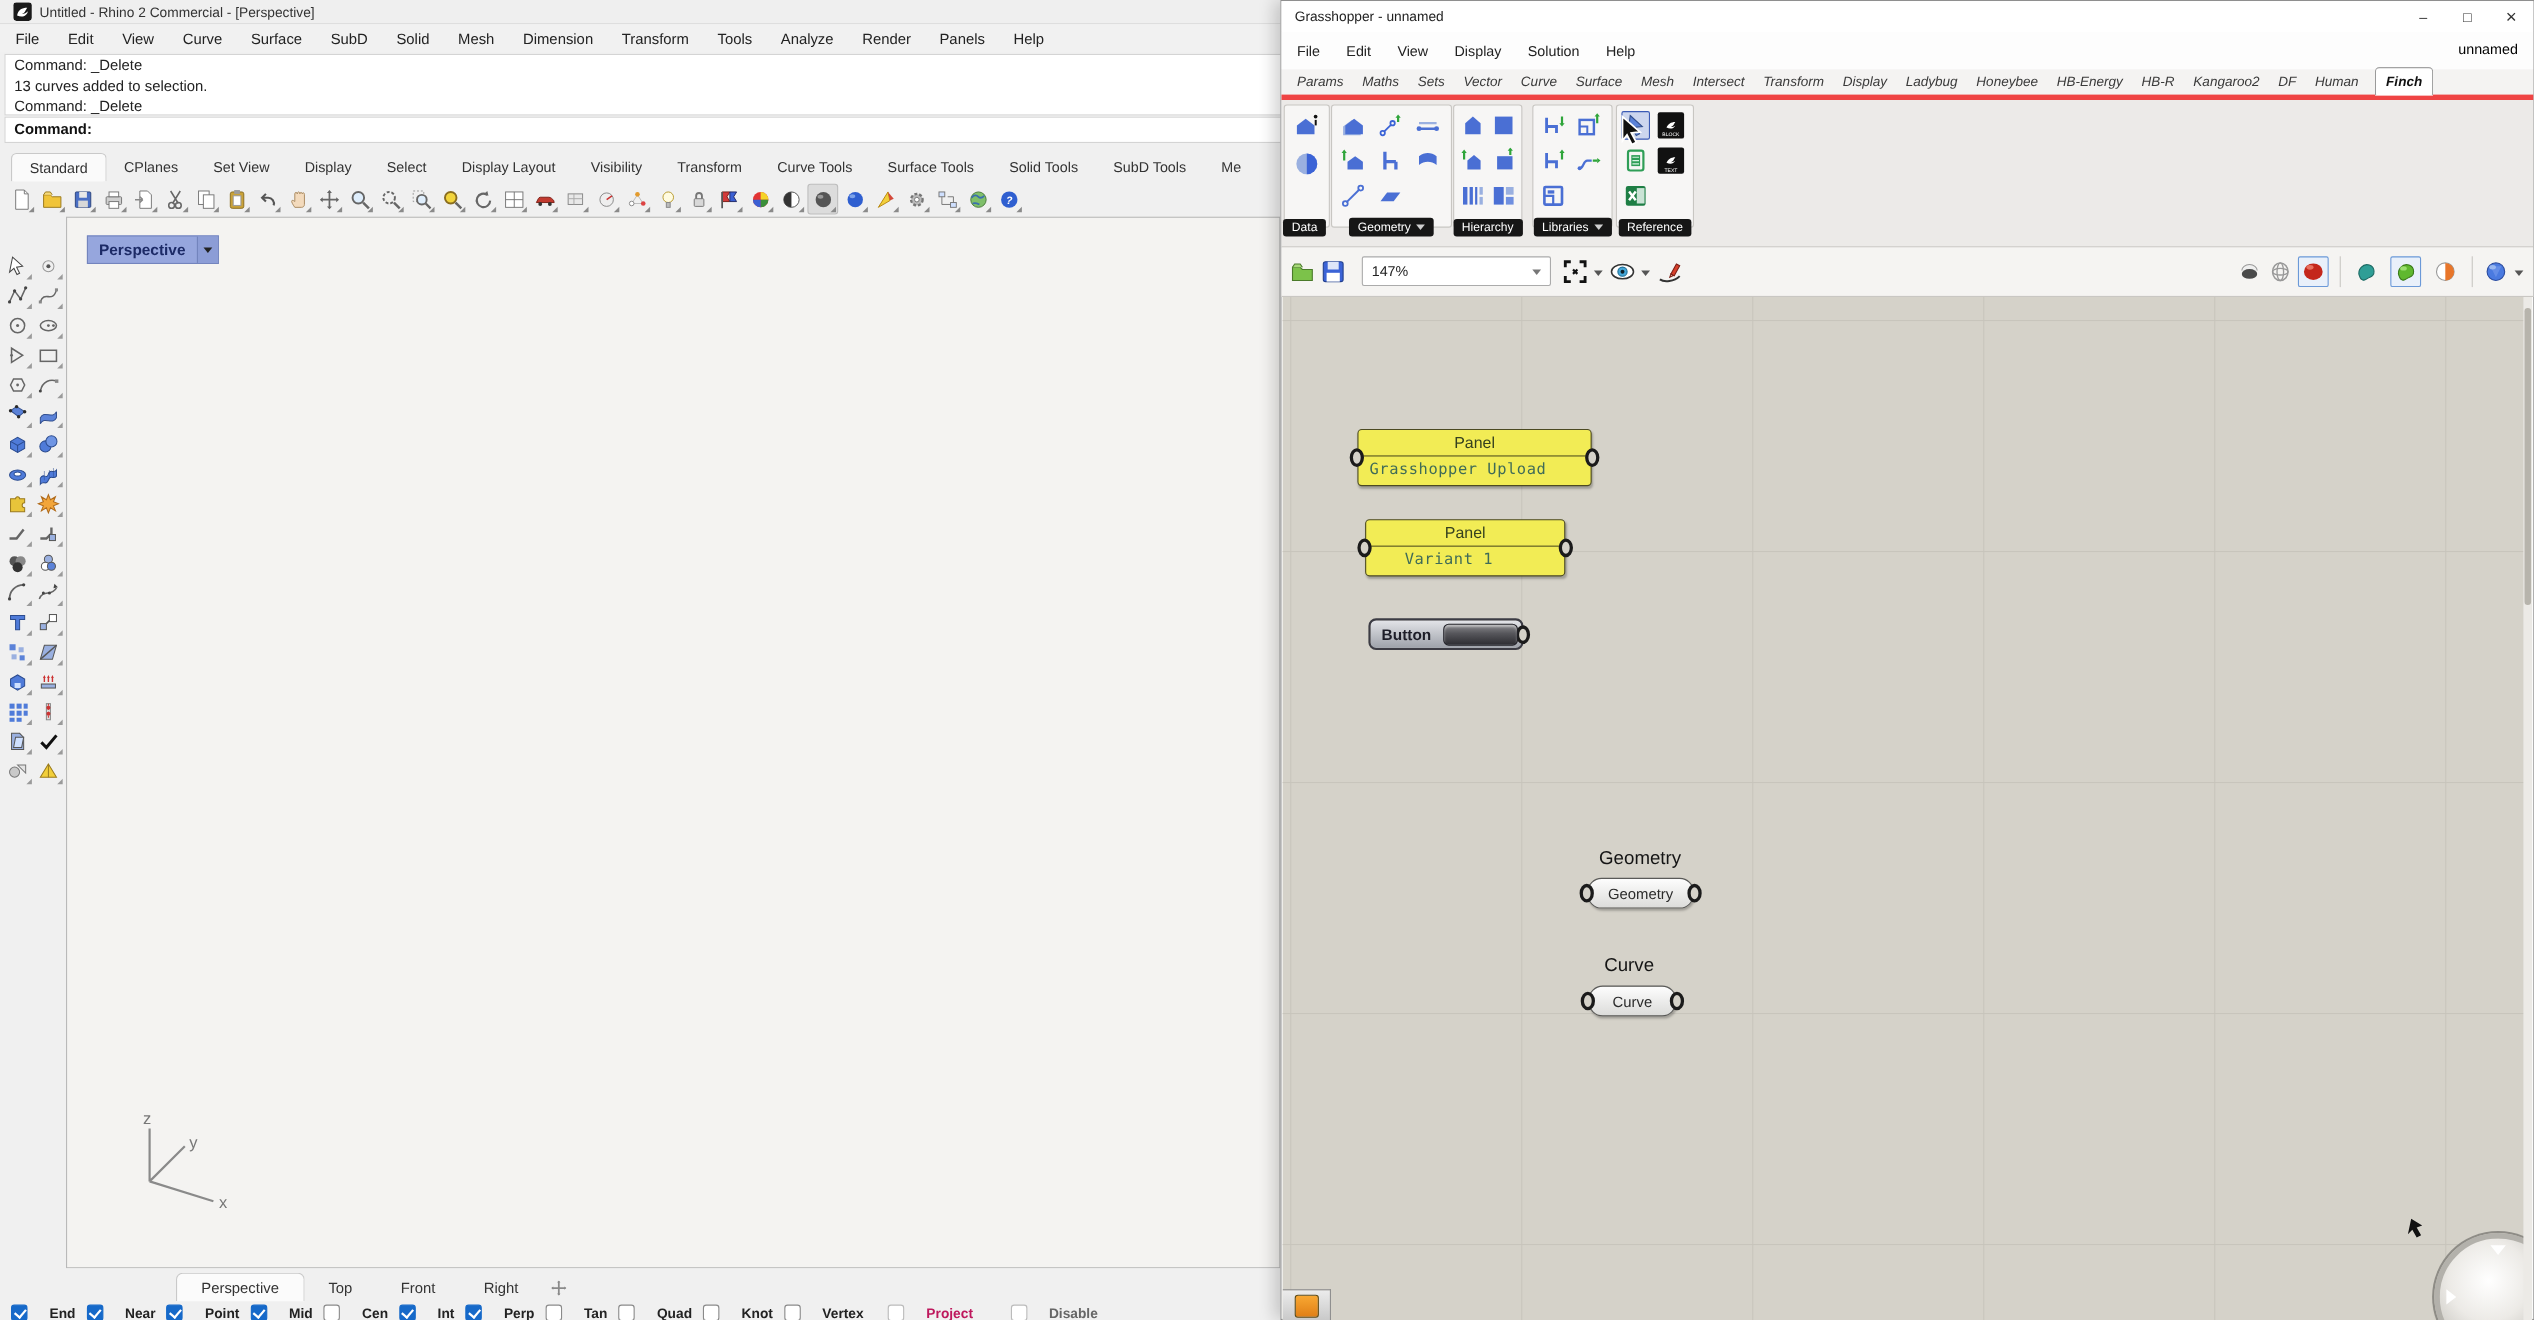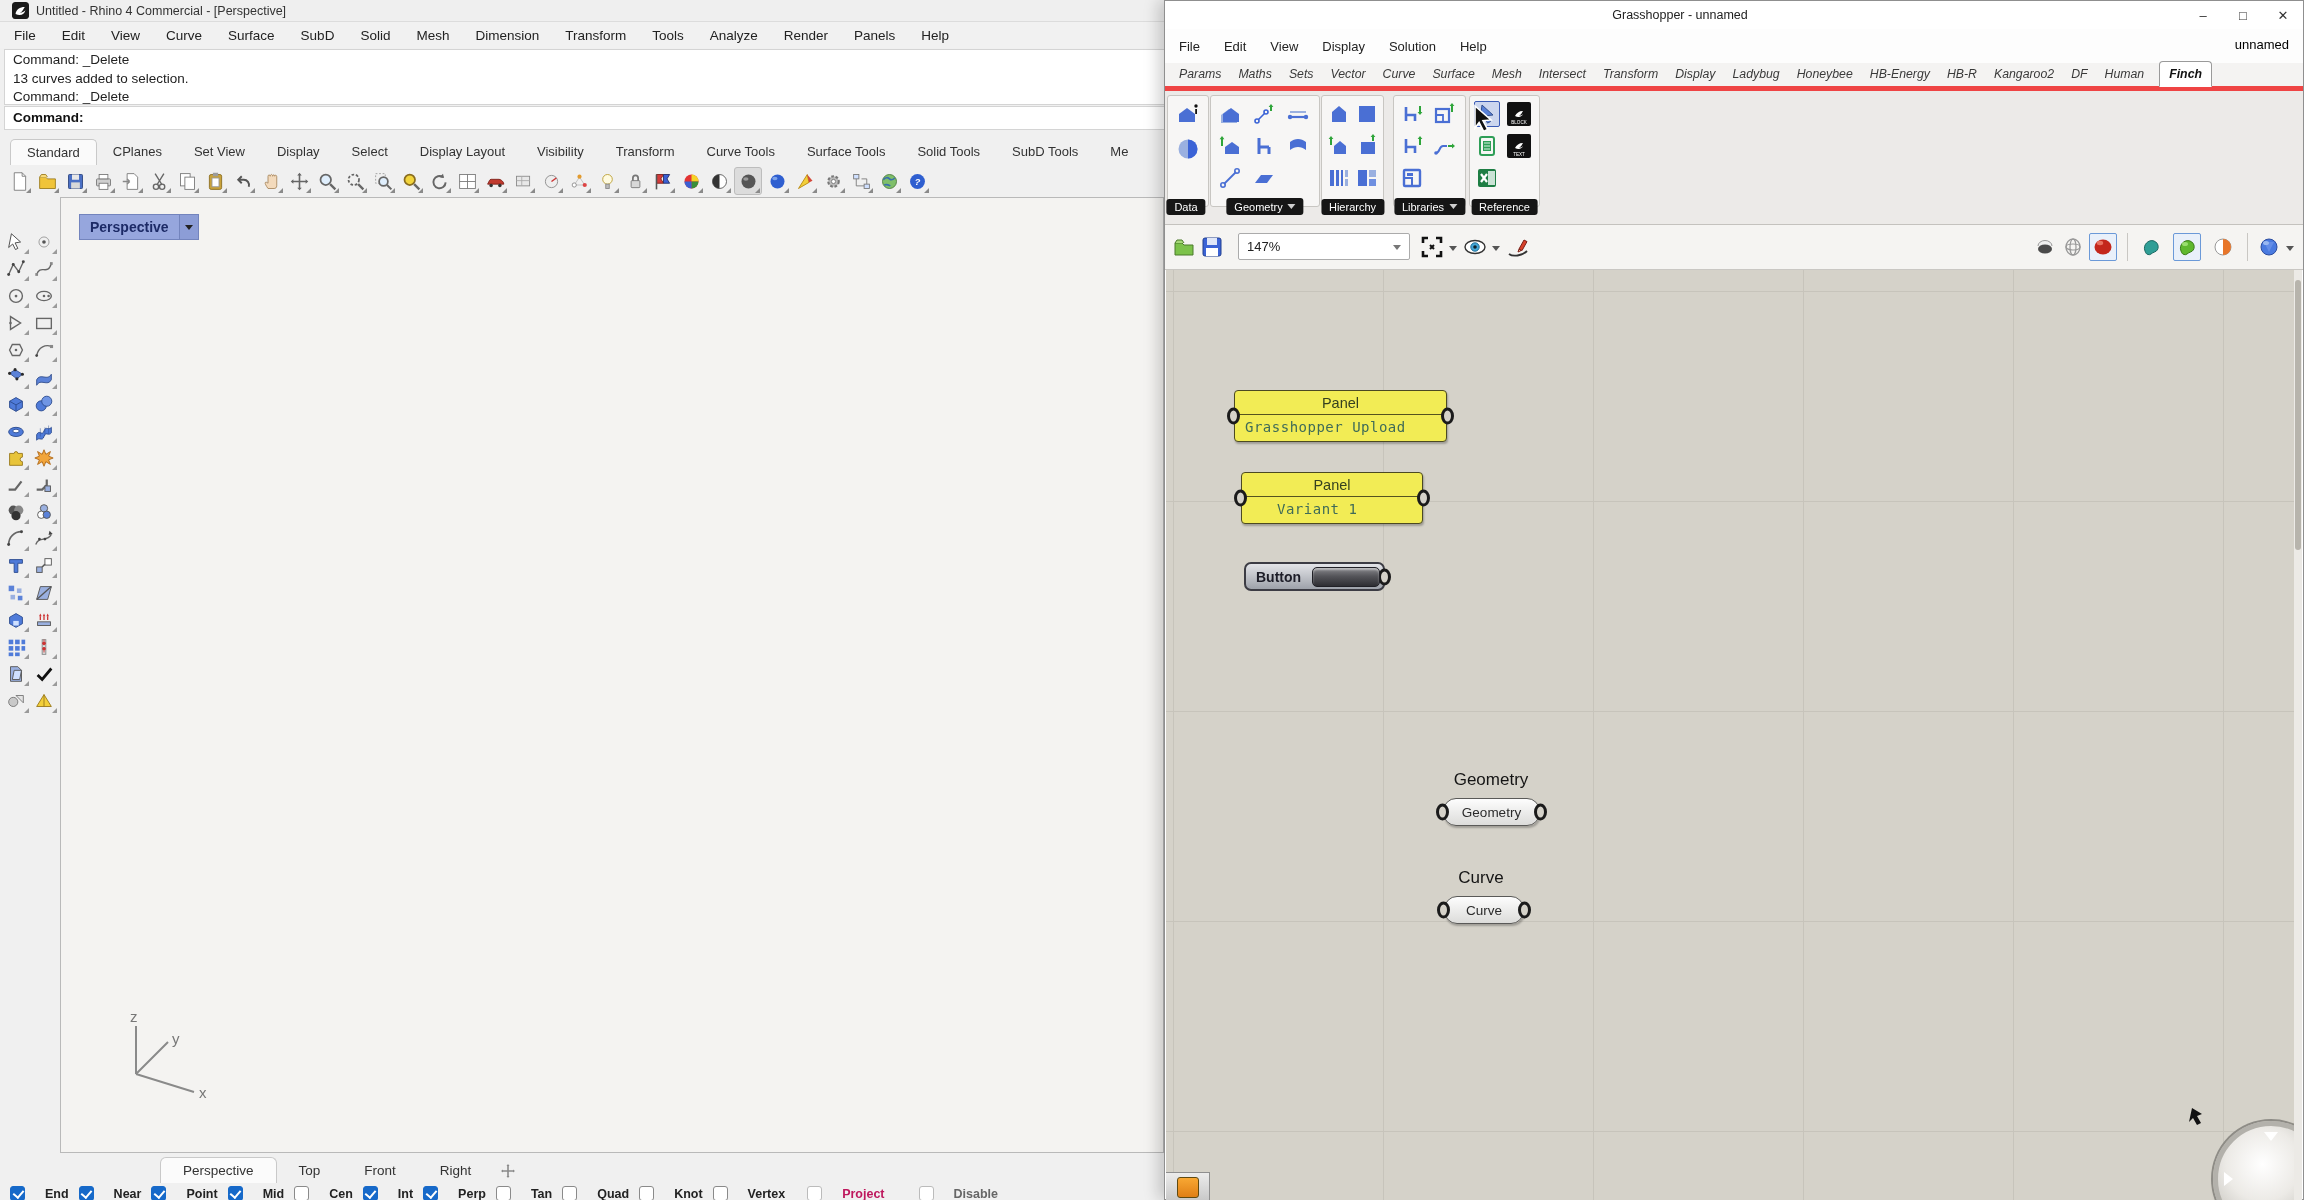--- a/index.html
+++ b/index.html
@@ -37,21 +37,21 @@
   .vt.active{background:#fbfbfb;border:1px solid #c9c9c9;border-bottom:none;border-radius:6px 6px 0 0;}
   .vt-add{width:30px;height:24px;display:flex;align-items:center;justify-content:center;}
   .r-osnap{position:absolute;left:10px;top:1186px;width:1164px;height:14px;display:flex;align-items:flex-start;gap:10px;font-size:12.5px;color:#222;}
   .os{display:flex;align-items:flex-end;gap:20px;white-space:nowrap;font-weight:bold;}
   .cb{width:15px;height:15px;border:1px solid #8a8a8a;border-radius:3px;background:#fff;box-sizing:border-box;position:relative;}
   .os.on .cb{background:#1669c9;border-color:#1669c9;}
   .os.on .cb::after{content:"";position:absolute;left:3.5px;top:1px;width:5px;height:8px;border:solid #fff;border-width:0 2px 2px 0;transform:rotate(40deg);}
   
   .gh{position:absolute;left:1164px;top:0;width:1140px;height:1200px;background:#fff;border:1px solid #8f8f8f;box-sizing:border-box;box-shadow:-6px 0 14px rgba(0,0,0,.18);}
   .g-titlebar{position:absolute;left:0;top:0;width:100%;height:28px;background:#fff;display:flex;align-items:center;}
-  .g-title{font-size:12.5px;color:#222;padding-left:12px;flex:1;text-align:center;}
+  .g-title{font-size:12.5px;color:#222;padding-left:12px;flex:1;}
   .g-winbtn{width:40px;height:26px;display:flex;align-items:center;justify-content:center;font-size:13px;color:#333;cursor:default;}
   .g-menubar{position:absolute;left:0;top:28px;width:100%;height:34px;background:#fdfdfd;display:flex;align-items:center;gap:24px;padding-left:14px;font-size:13px;color:#222;box-sizing:border-box;}
   .g-docname{position:absolute;right:14px;top:36px;font-size:13px;color:#000000;}
   .g-tabs{position:absolute;left:0;top:62px;width:100%;height:28px;background:#f4f3f2;border-bottom:5px solid #ef4444;display:flex;align-items:flex-end;gap:13px;padding-left:12px;font-size:12.3px;color:#3a3a3a;box-sizing:border-box;font-style:italic;}
   .g-tab{padding:5px 2px;cursor:default;white-space:nowrap;}
   .g-tab.active{background:#fff;border:1px solid #9a9a9a;border-bottom:1px solid #fff;border-radius:4px 4px 0 0;font-weight:bold;padding:5px 9px;position:relative;top:1px;color:#111;}
   .g-ribbon{position:absolute;left:0;top:90px;width:100%;height:133px;background:#eceae8;border-bottom:1px solid #c4c2be;}
   .grp{position:absolute;top:4px;height:110px;background:#f7f6f5;border:1px solid #c8c6c2;border-radius:3px;}
   .grp-tag{position:absolute;bottom:-9px;left:50%;transform:translateX(-50%);background:#161616;color:#fff;font-size:11px;padding:2px 8px;border-radius:3px;white-space:nowrap;display:flex;align-items:center;gap:5px;}
   .grp-tag .dd{border:4px solid transparent;border-top:5px solid #cfcfcf;margin-top:4px;}
@@ -97,21 +97,21 @@
 
   <div class="rhino">
 
     <div class="r-titlebar">
       <span class="r-applogo abs" style="left:12px;top:2px">
         <svg viewBox="0 0 24 24">
             <rect width="24" height="24" rx="4" fill="#1a1a1a"></rect>
             <path d="M5 17c1-7 6-10 13-10-2.5 3.5-2.5 6.5-7 8 3.5 0 6-1.5 8-3.5C17.5 17 12.5 20.5 5 17z" fill="#fff"></path>
           </svg>
       </span>
-      <span class="r-title">Untitled - Rhino 4 Commercial - [Perspective]</span>
+      <span class="r-title">Untitled - Rhino 2 Commercial - [Perspective]</span>
     </div>
 
     <div class="r-menubar">
       <span>File</span>
       <span>Edit</span>
       <span>View</span>
       <span>Curve</span>
       <span>Surface</span>
       <span>SubD</span>
       <span>Solid</span>

